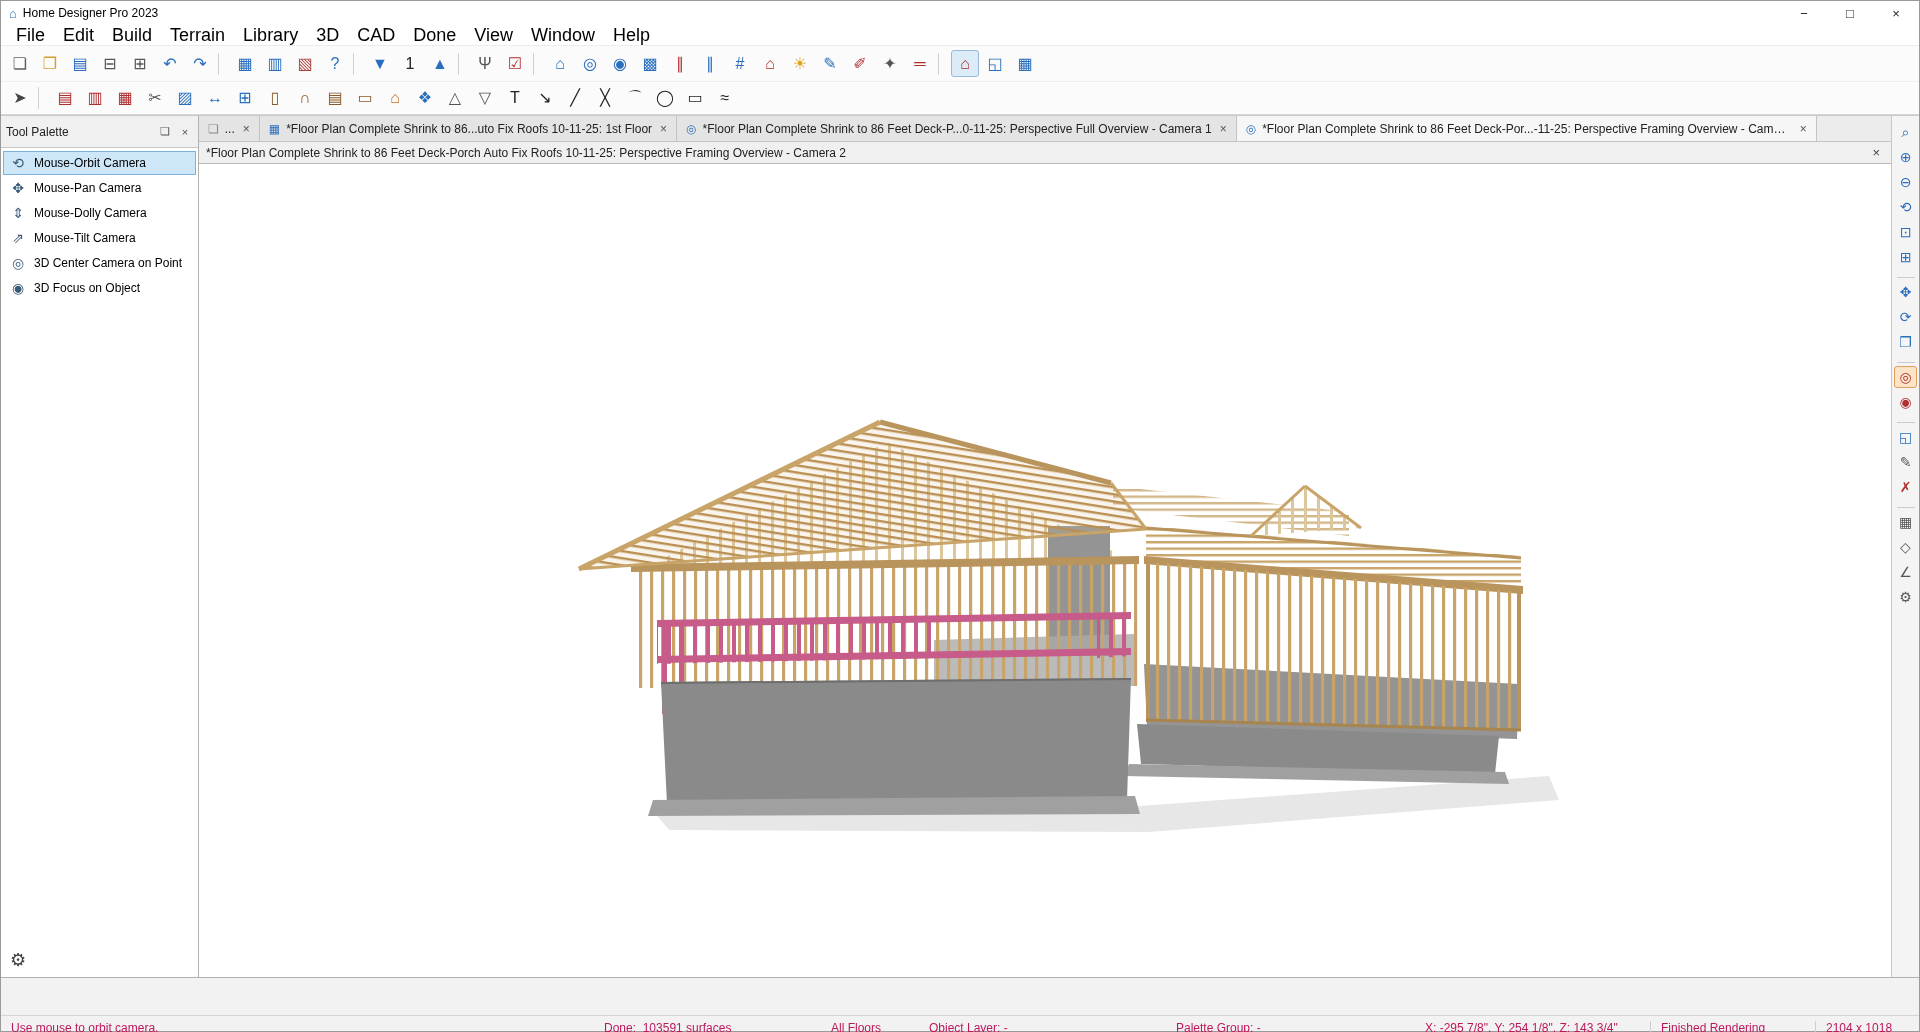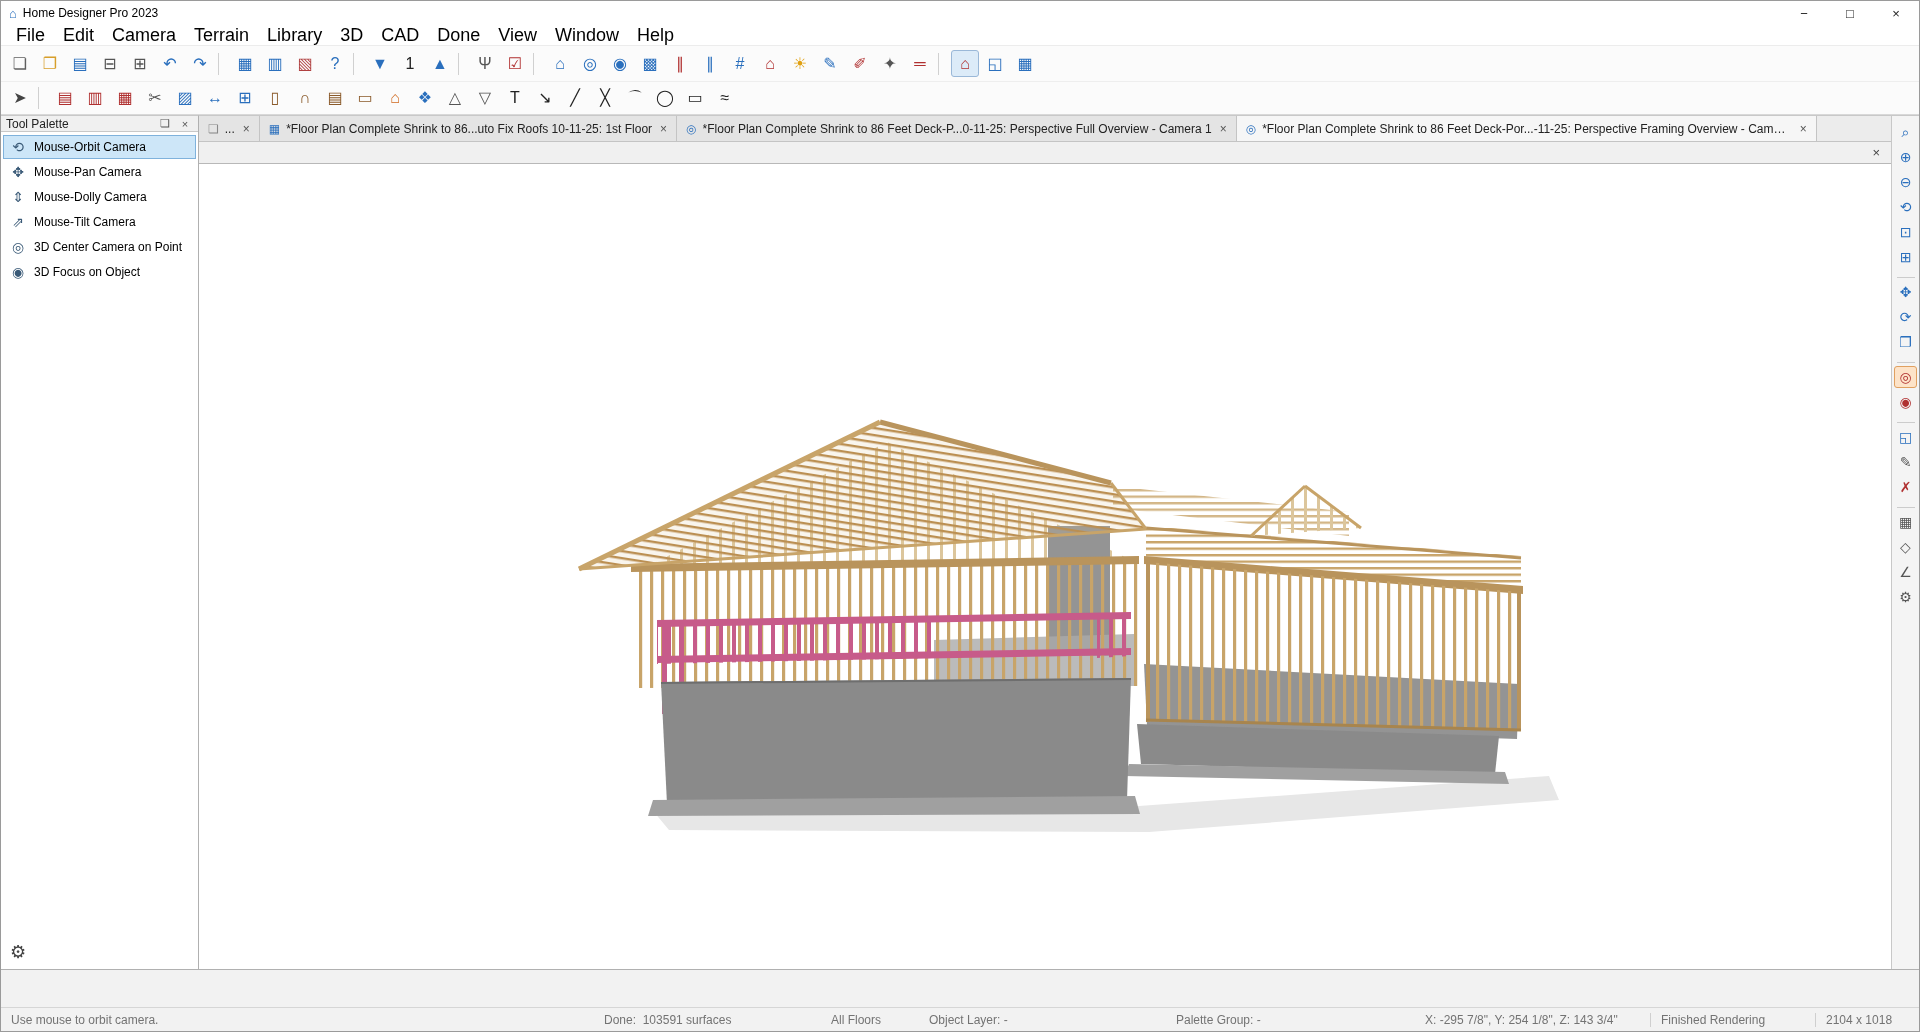--- a/index.html
+++ b/index.html
@@ -26,21 +26,21 @@
     border:1px solid transparent;background:transparent;border-radius:3px;font-family:inherit}
   .tb-btn .glyph{line-height:1}
   .tb-btn.sep{width:9px;height:22px;border:none;border-left:1px solid #d0d0d0;border-radius:0;margin:0 2px}
   .tb-btn.selected{background:#dcebf8;border-color:#9ab8d8}
 
   
   .main{flex:1;display:flex;min-height:0}
 
   
   .palette{width:198px;display:flex;flex-direction:column;background:#fff;border-right:1px solid #b0b0b0;border-top:1px solid #c8c8c8}
-  .palette-header{height:16px;background:#f0f0f0;border-bottom:1px solid #c8c8c8;display:flex;align-items:center;gap:4px;padding:0 5px}
+  .palette-header{height:32px;background:#f0f0f0;border-bottom:1px solid #c8c8c8;display:flex;align-items:center;gap:4px;padding:0 5px}
   .palette-title{flex:1;font-size:12px;color:#222}
   .palette-hbtn{width:16px;text-align:center;color:#555;border:none;background:transparent;font-family:inherit;font-size:11px}
   .palette-items{padding:3px 2px;display:flex;flex-direction:column;gap:1px}
   .palette-item{height:24px;display:flex;align-items:center;gap:7px;padding:0 5px;border:1px solid transparent;background:transparent;font-family:inherit;font-size:12px;text-align:left}
   .palette-item.selected{background:#cde6f8;border-color:#7fb2dc}
   .palette-item .glyph{width:18px;text-align:center;font-size:14px}
   .palette-footer{margin-top:auto;padding:6px 9px}
   .gear{font-size:18px;color:#444;border:none;background:transparent;font-family:inherit}
 
   
@@ -60,21 +60,21 @@
   
   .right-toolbar{width:28px;background:#f4f4f4;border-left:1px solid #c8c8c8;border-top:1px solid #c8c8c8;
     display:flex;flex-direction:column;align-items:center;padding-top:5px;gap:3px}
   .rt-btn{width:23px;height:22px;display:flex;align-items:center;justify-content:center;font-size:14px;
     border:1px solid transparent;background:transparent;border-radius:3px;font-family:inherit}
   .rt-btn.sep{height:7px;width:18px;border:none;border-bottom:1px solid #cccccc;border-radius:0}
   .rt-btn.selected{background:#fde3c8;border-color:#e0a060}
 
   
   .bottom-strip{height:38px;background:#f2f2f2;border-top:1px solid #b0b0b0}
-  .statusbar{height:24px;background:#f2f2f2;border-top:1px solid #d6d6d6;position:relative;font-size:12px;color:#737373}
+  .statusbar{height:16px;background:#f2f2f2;border-top:1px solid #d6d6d6;position:relative;font-size:12px;color:#be185d}
   .status-seg{position:absolute;top:5px;white-space:pre}
   [data-name="status-hint"]{left:10px}
   [data-name="status-surfaces"]{left:603px}
   [data-name="status-floors"]{left:830px}
   [data-name="status-object-layer"]{left:928px}
   [data-name="status-drawing-group"]{left:1175px}
   [data-name="status-coordinates"]{left:1424px}
   [data-name="status-render"]{left:1659px;border-left:1px solid #cfcfcf;padding-left:10px;margin-left:-10px}
   [data-name="status-size"]{left:1824px;border-left:1px solid #cfcfcf;padding-left:10px;margin-left:-10px}
 
@@ -102,21 +102,21 @@
       <button class="win-btn" data-name="window-close-button">×</button>
     </div>
   </div>
 
   <div class="menubar" data-name="menubar">
 
       <button class="menu-item" data-name="menu-file"><span data-name="menu-item-label">File</span></button>
 
       <button class="menu-item" data-name="menu-edit"><span data-name="menu-item-label">Edit</span></button>
 
-      <button class="menu-item" data-name="menu-build"><span data-name="menu-item-label">Camera</span></button>
+      <button class="menu-item" data-name="menu-build"><span data-name="menu-item-label">Build</span></button>
 
       <button class="menu-item" data-name="menu-terrain"><span data-name="menu-item-label">Terrain</span></button>
 
       <button class="menu-item" data-name="menu-library"><span data-name="menu-item-label">Library</span></button>
 
       <button class="menu-item" data-name="menu-3d"><span data-name="menu-item-label">3D</span></button>
 
       <button class="menu-item" data-name="menu-cad"><span data-name="menu-item-label">CAD</span></button>
 
       <button class="menu-item" data-name="menu-tools"><span data-name="menu-item-label">Done</span></button>
@@ -454,20 +454,21 @@
 
           <button class="tab selected" data-name="tab-camera-2">
             <span class="glyph" data-name="tab-icon" style="color: rgb(42, 111, 189);">◎</span>
             <span class="tab-label" data-name="tab-label">*Floor Plan Complete Shrink to 86 Feet Deck-Por...-11-25: Perspective Framing Overview - Camera 2</span>
             <span class="tab-close" data-name="tab-close-icon">×</span>
           </button>
 
       </div>
 
       <div class="viewbar" data-name="view-titlebar">
+        <span data-name="view-title">*Floor Plan Complete Shrink to 86 Feet Deck-Porch Auto Fix Roofs 10-11-25: Perspective Framing Overview - Camera 2</span>
         <button class="viewbar-close" data-name="view-close-icon">×</button>
       </div>
 
       <div class="canvas" data-name="camera-viewport">
         <svg class="scene" data-name="framing-3d-render" width="1694" height="808" viewBox="0 0 1694 808">
           <defs>
             <pattern id="pStud" width="11" height="8" patternUnits="userSpaceOnUse">
               <rect width="3.2" height="8" style="fill:var(--wood)"></rect>
             </pattern>
             <pattern id="pStudL" width="13" height="8" patternUnits="userSpaceOnUse">

